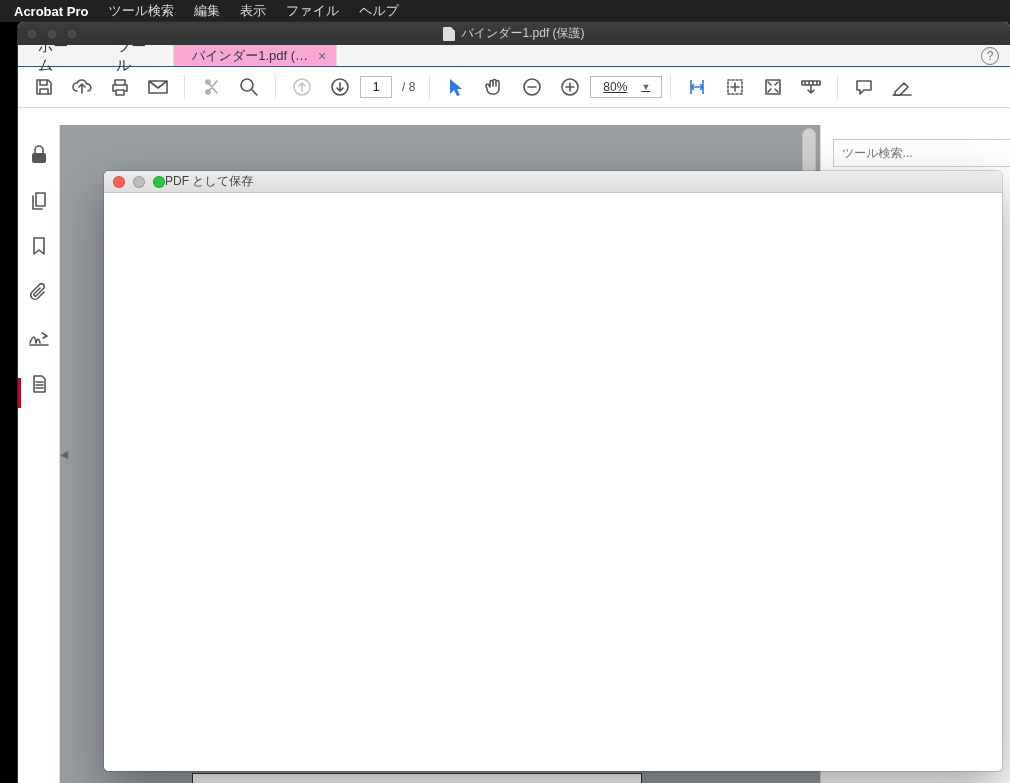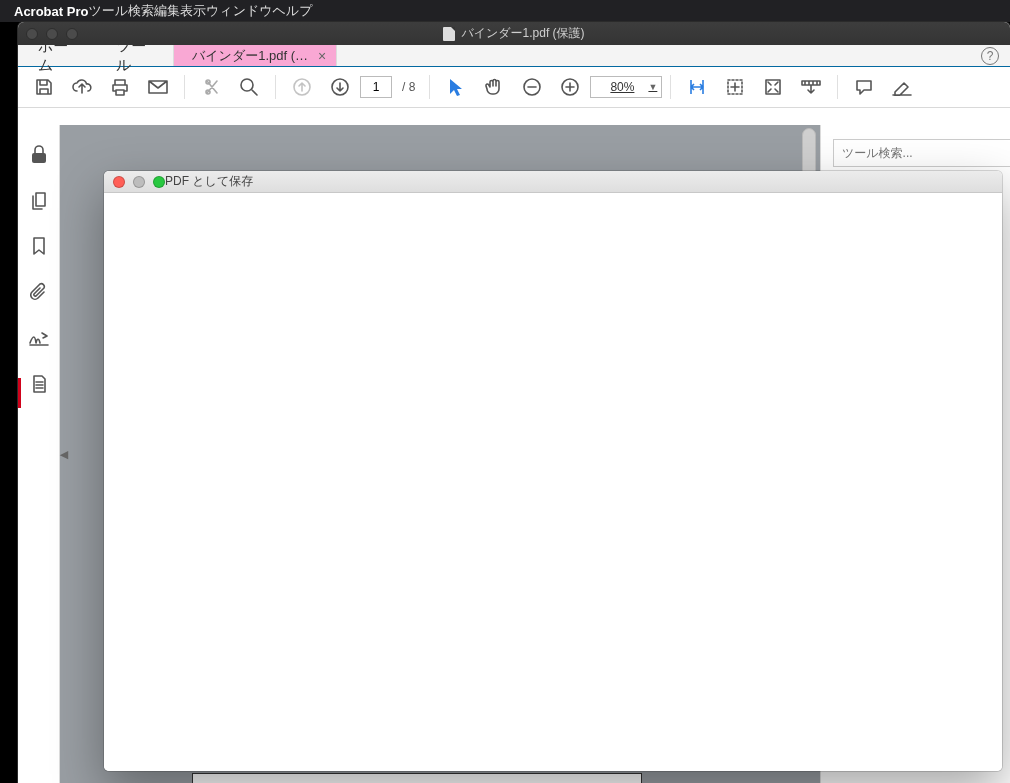--- a/index.html
+++ b/index.html
@@ -14,20 +14,21 @@
     position: relative;
   }
   
   .menubar {
     height: 22px;
     background: #212124;
     color: #ddd;
     display: flex;
     align-items: center;
     padding: 0 14px;
+    gap: 20px;
     font-size: 13px;
   }
   .menubar .app-name { font-weight: 700; color: #fff; }
   .menubar span { cursor: default; }
   
   .main-window {
     position: absolute;
     left: 18px;
     top: 22px;
     width: 992px;
@@ -127,21 +128,21 @@
   }
   .page-input {
     width: 32px; height: 22px; border: 1px solid #bbb;
     text-align: center; font-size: 12px;
   }
   .page-of { font-size: 12px; color: #555; margin: 0 6px 0 8px; }
   .zoom-box {
     height: 22px; border: 1px solid #bbb;
     display: flex; align-items: center;
     padding: 0 4px 0 12px; gap: 14px;
-    font-size: 12px; min-width: 72px; justify-content: flex-end; text-decoration: underline;
+    font-size: 12px; min-width: 72px; justify-content: flex-start; text-decoration: underline;
   }
   .zoom-box .arrow { font-size: 9px; color: #666; }
   
   svg { display: block; }
   .ic { stroke: #555; stroke-width: 1.6; fill: none; stroke-linecap: round; stroke-linejoin: round; }
   .ic-fill { fill:#555; stroke:none; }
   
   .content {
     position: absolute;
     top: 103px; left: 0; right: 0; bottom: 0;
@@ -219,21 +220,21 @@
   .modal-body { position:absolute; top:22px; left:0; right:0; bottom:0; background:#fff; }
 </style>
 </head>
 <body>
 
 <div class="menubar">
   <span class="app-name">Acrobat Pro</span>
   <span>ツール検索</span>
   <span>編集</span>
   <span>表示</span>
-  <span>ウィンドウ</span>
+  <span>ファイル</span>
   <span>ヘルプ</span>
 </div>
 
 <div class="main-window">
 
   <div class="titlebar">
     <div class="traffic">
       <div class="tl-dot"></div>
       <div class="tl-dot"></div>
       <div class="tl-dot"></div>

